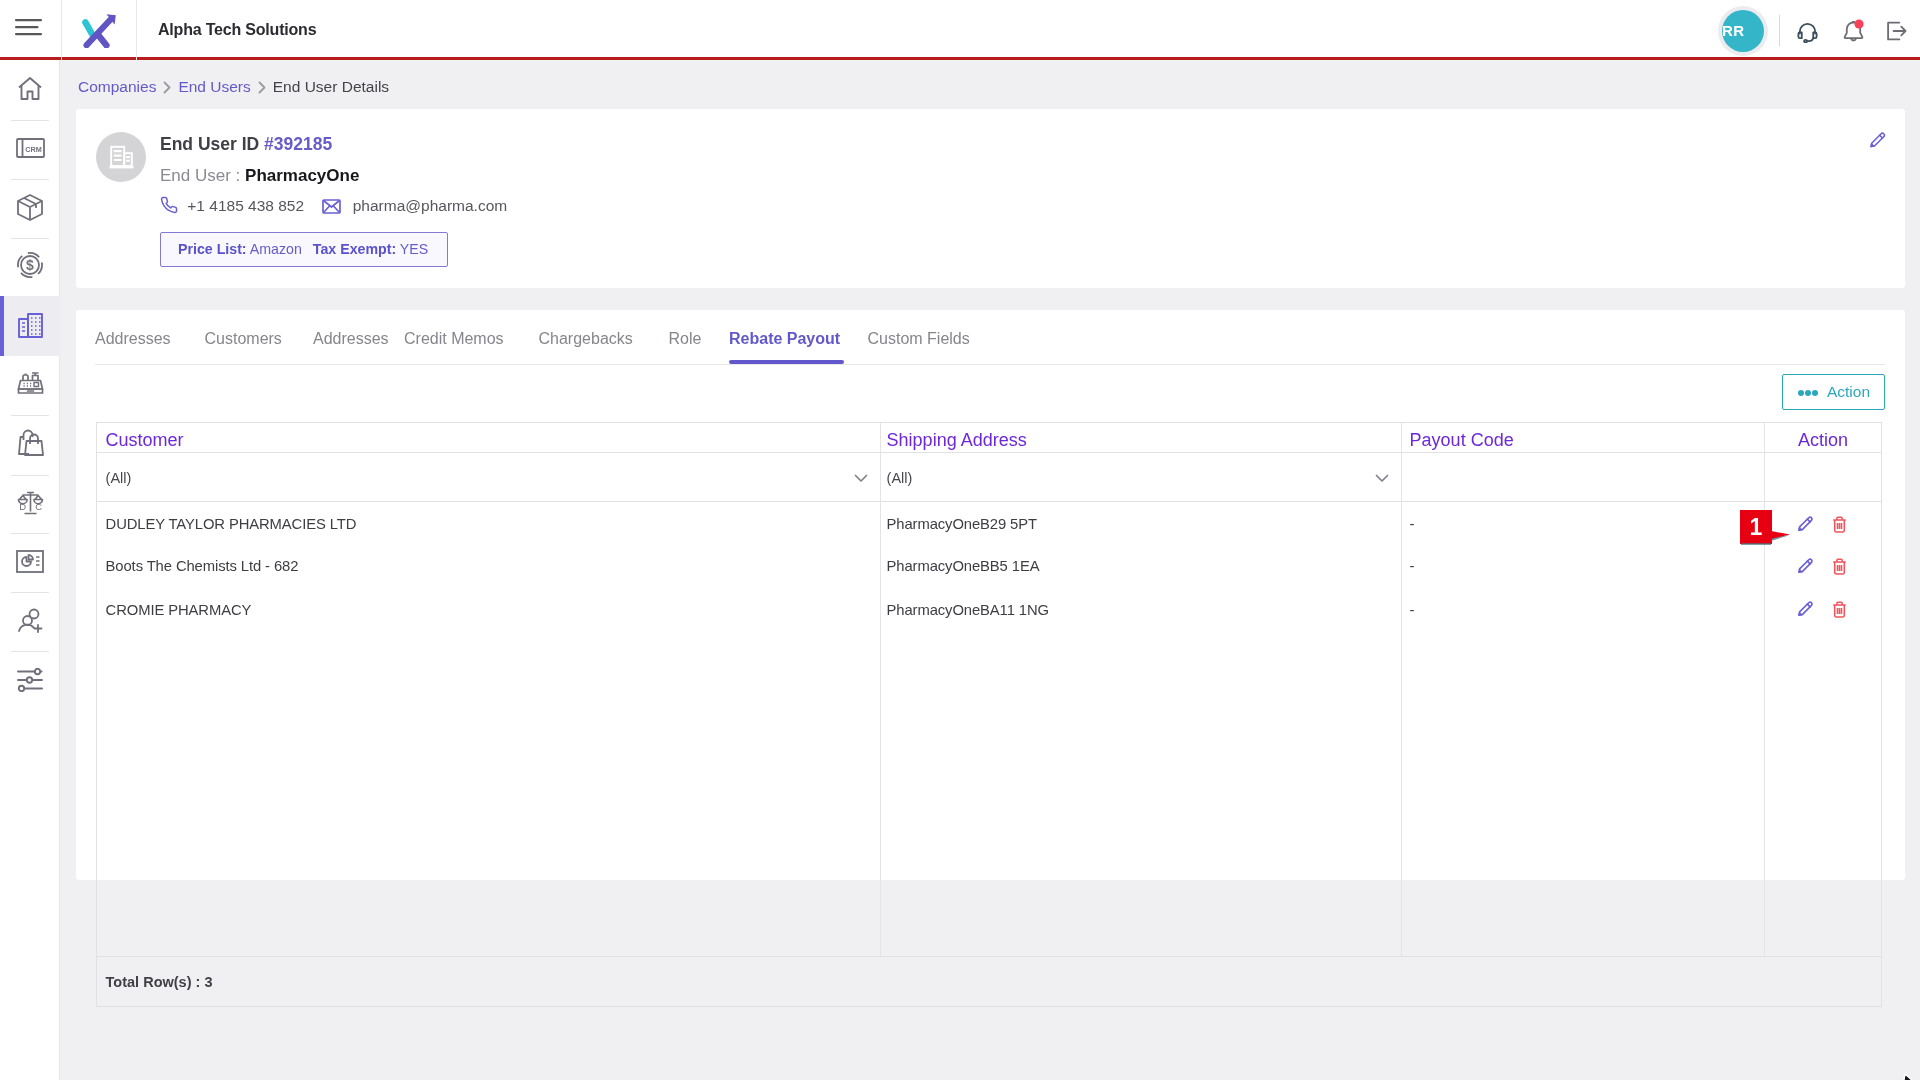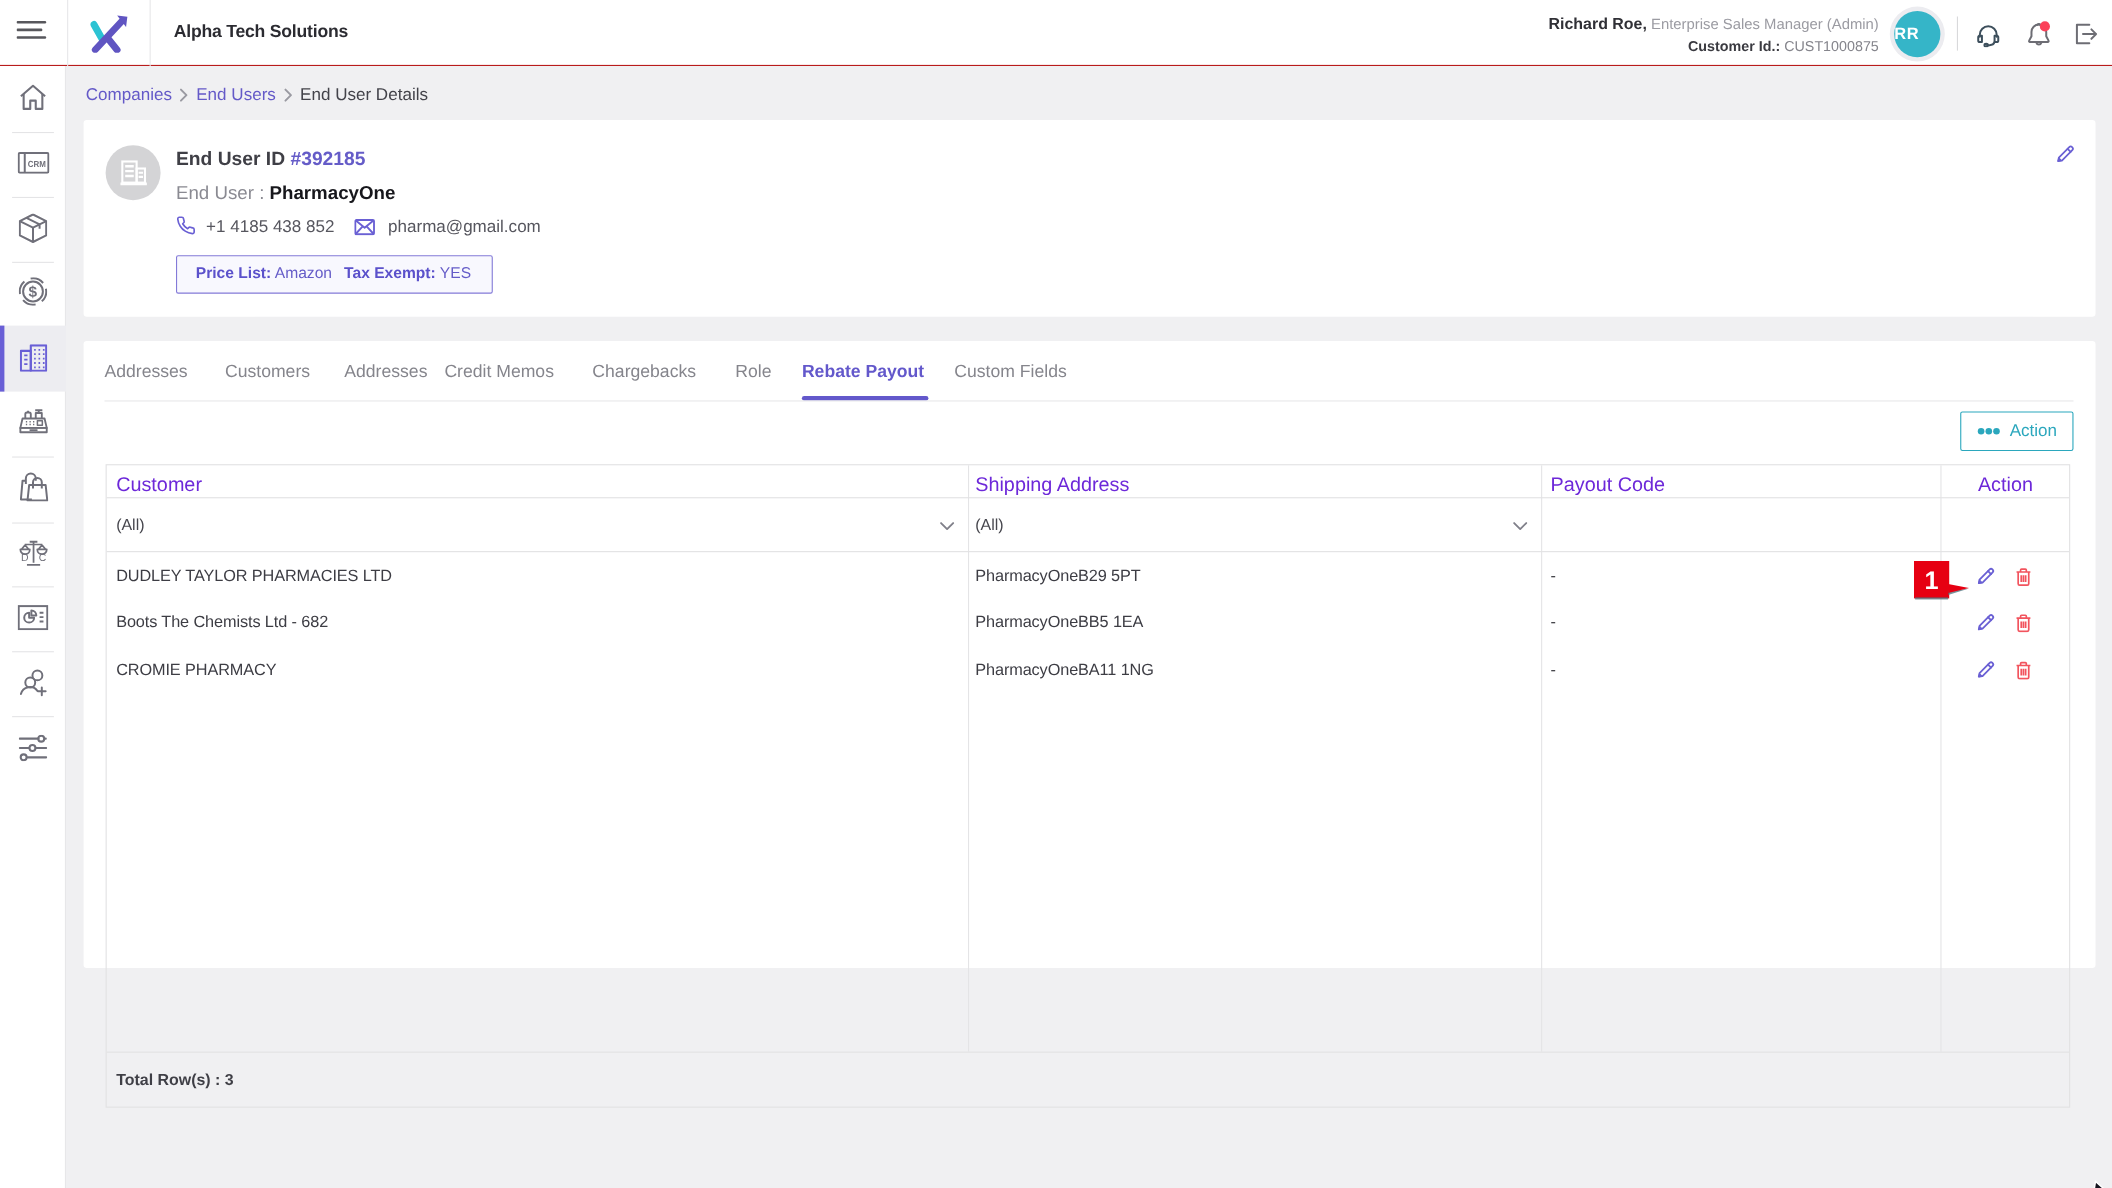--- a/index.html
+++ b/index.html
@@ -1,21 +1,21 @@
 <!DOCTYPE html>
 <html><head>
 <meta charset="utf-8">
 <style>
 * { margin:0; padding:0; box-sizing:border-box; }
 html,body { width:1920px; height:1080px; overflow:hidden; }
 body { font-family:"Liberation Sans", sans-serif; background:#f0f0f2; position:relative; }
 .abs { position:absolute; }
 
 
-#topbar { position:absolute; left:0; top:0; width:1920px; height:60px; background:#fff; border-bottom:1px solid #b91c1c; z-index:5; }
+#topbar { position:absolute; left:0; top:0; width:1920px; height:60px; background:#fff; border-bottom:3px solid #b91c1c; z-index:5; }
 #logobox { position:absolute; left:61px; top:0; width:76px; height:60px; border-left:1px solid #e7e7e9; border-right:1px solid #e7e7e9; }
 #apptitle { position:absolute; left:158px; top:0; height:60px; line-height:60px; font-size:16px; font-weight:bold; color:#2b2b31; letter-spacing:-.2px; }
 #usertext { position:absolute; right:212px; top:14px; text-align:right; white-space:nowrap; }
 #usertext .l1 { font-size:13.5px; color:#9b9ba2; }
 #usertext .l1 b { font-size:14.5px; color:#303036; }
 #usertext .l2 { font-size:13px; color:#85858c; margin-top:4px; }
 #usertext .l2 b { color:#3a3a40; }
 #avatar { position:absolute; left:1722px; top:10px; width:42px; height:42px; border-radius:50%; background:#35b5c8; box-shadow:0 0 0 4px #ececf0; color:#fff; font-size:15px; font-weight:bold; text-align:left; line-height:42px; letter-spacing:.5px; }
 #topsep { position:absolute; left:1779px; top:15px; width:1px; height:31px; background:#d9d9db; }
 
@@ -80,24 +80,20 @@
   </svg>
   <div id="logobox">
     <svg class="abs" style="left:20px;top:12px" width="36" height="36" viewBox="0 0 36 36">
       <path d="M3.4 10.3 L10.7 23.2" stroke="#2cc3d3" stroke-width="6.4" stroke-linecap="round" fill="none"></path>
       <path d="M16.8 23.8 L24.4 33.3" stroke="#6055c2" stroke-width="6.4" stroke-linecap="round" fill="none"></path>
       <path d="M4.6 33.2 L28.5 7.5" stroke="#6055c2" stroke-width="6.2" stroke-linecap="round" fill="none"></path>
       <path d="M24.5 2.2 L33.8 3.3 L32.6 12.6 Z" fill="#6055c2"></path>
     </svg>
   </div>
   <div id="apptitle">Alpha Tech Solutions</div>
-  <div id="usertext">
-    <div class="l1"><b>Richard Roe,</b> Enterprise Sales Manager (Admin)</div>
-    <div class="l2"><b>Customer Id.:</b> CUST1000875</div>
-  </div>
   <div id="avatar">RR</div>
   <div id="topsep"></div>
   <svg class="abs" style="left:1796px;top:20px" width="23" height="23" viewBox="0 0 24 24" fill="none" stroke="#3d4f5c" stroke-width="1.9" stroke-linecap="round" stroke-linejoin="round">
     <path d="M4 14 v-2 a8 8 0 0 1 16 0 v2"></path>
     <path d="M4 13 h2 v6 h-2 a1.5 1.5 0 0 1 -1.5 -1.5 v-3 a1.5 1.5 0 0 1 1.5 -1.5 z" fill="none"></path>
     <path d="M20 13 h-2 v6 h2 a1.5 1.5 0 0 0 1.5 -1.5 v-3 a1.5 1.5 0 0 0 -1.5 -1.5 z" fill="none"></path>
     <path d="M18 19 a5 4 0 0 1 -5 3 h-2"></path>
     <ellipse cx="10" cy="22" rx="1.6" ry="1.3"></ellipse>
   </svg>
   <svg class="abs" style="left:1842px;top:19px" width="23" height="24" viewBox="0 0 24 24" fill="none" stroke="#6d6d74" stroke-width="1.9" stroke-linecap="round" stroke-linejoin="round">
@@ -225,21 +221,21 @@
   <div class="c1line2">End User : <b>PharmacyOne</b></div>
   <div class="c1line3">
     <svg width="18" height="18" viewBox="0 0 24 24" fill="none" stroke="#6a60d4" stroke-width="2" stroke-linecap="round" stroke-linejoin="round">
         <path d="M22 16.92v3a2 2 0 0 1-2.18 2 19.79 19.79 0 0 1-8.63-3.07 19.5 19.5 0 0 1-6-6 19.79 19.79 0 0 1-3.07-8.67A2 2 0 0 1 4.11 2h3a2 2 0 0 1 2 1.72 12.84 12.84 0 0 0 .7 2.81 2 2 0 0 1-.45 2.11L8.09 9.91a16 16 0 0 0 6 6l1.27-1.27a2 2 0 0 1 2.11-.45 12.84 12.84 0 0 0 2.81.7A2 2 0 0 1 22 16.92z"></path>
       </svg>
     <span style="margin-left:5px">+1 4185 438 852</span>
     <svg style="margin-left:14px" width="19" height="15" viewBox="0 0 19 15" fill="none" stroke="#6a60d4" stroke-width="1.7" stroke-linejoin="round">
       <rect x="1" y="1" width="17" height="13" rx="1"></rect>
       <path d="M1.5 1.5 L9.5 8 L17.5 1.5 M1.5 13.5 L7.5 7 M17.5 13.5 L11.5 7"></path>
     </svg>
-    <span style="margin-left:7px">pharma@gmail.com</span>
+    <span style="margin-left:7px">pharma@pharma.com</span>
   </div>
   <div id="pricebox"><b>Price List:</b> Amazon<span style="display:inline-block;width:11px"></span><b>Tax Exempt:</b> YES</div>
   <svg id="c1pencil" width="18.5" height="18.5" viewBox="0 0 20 20" fill="none" stroke="#6a60d4" stroke-width="1.7" stroke-linecap="round" stroke-linejoin="round">
       <path d="M3.2 16.8 L4 13.2 L14.2 3 a2 2 0 0 1 2.8 0 l.2.2 a2 2 0 0 1 0 2.8 L7 16.2 L3.2 16.8 Z"></path>
       <path d="M12.6 4.6 l3 3"></path>
       <path d="M3.2 16.8 l.74-3.3 2.56 2.56 Z" fill="#6a60d4" stroke-width="1"></path>
     </svg>
 </div>
 
 <div id="card2">

